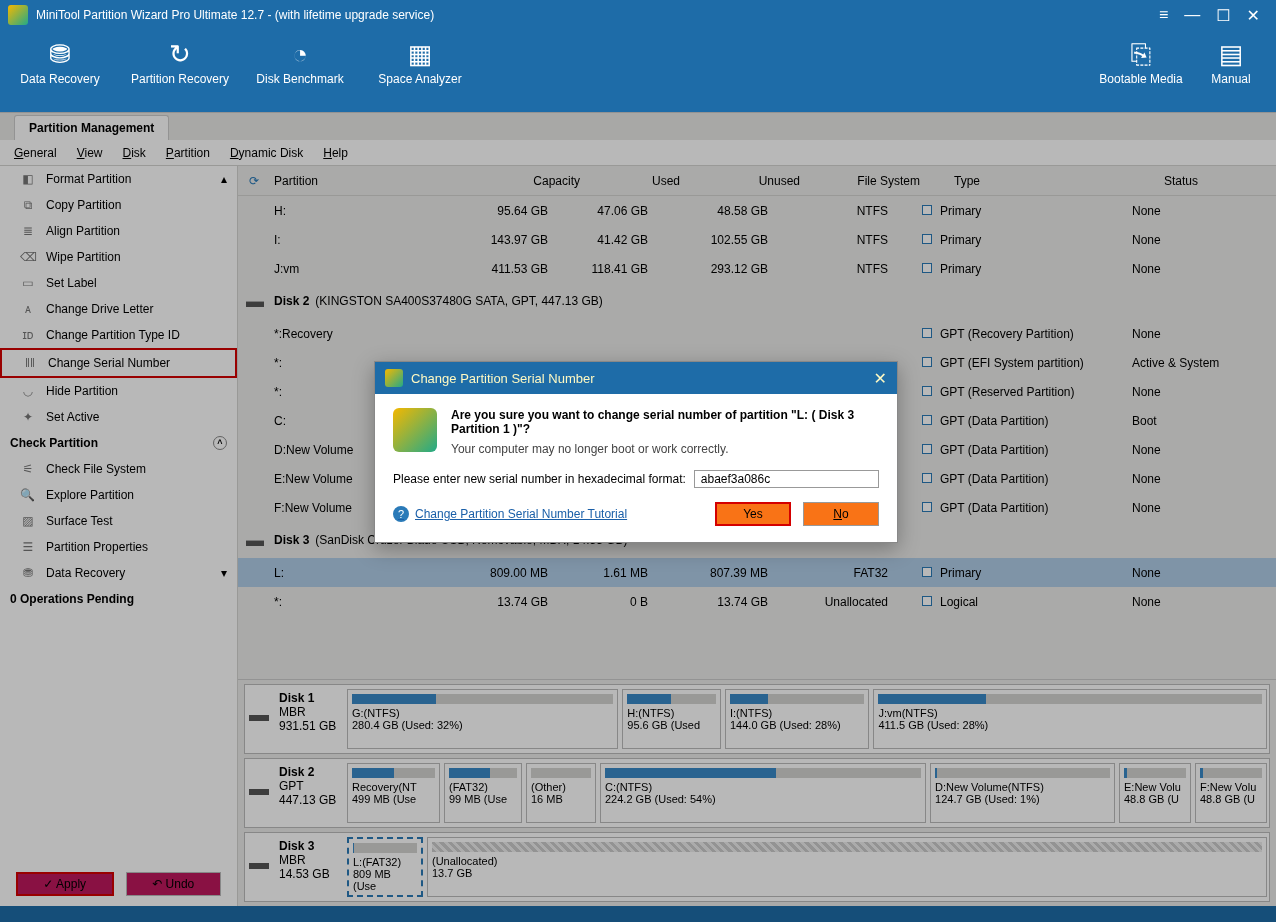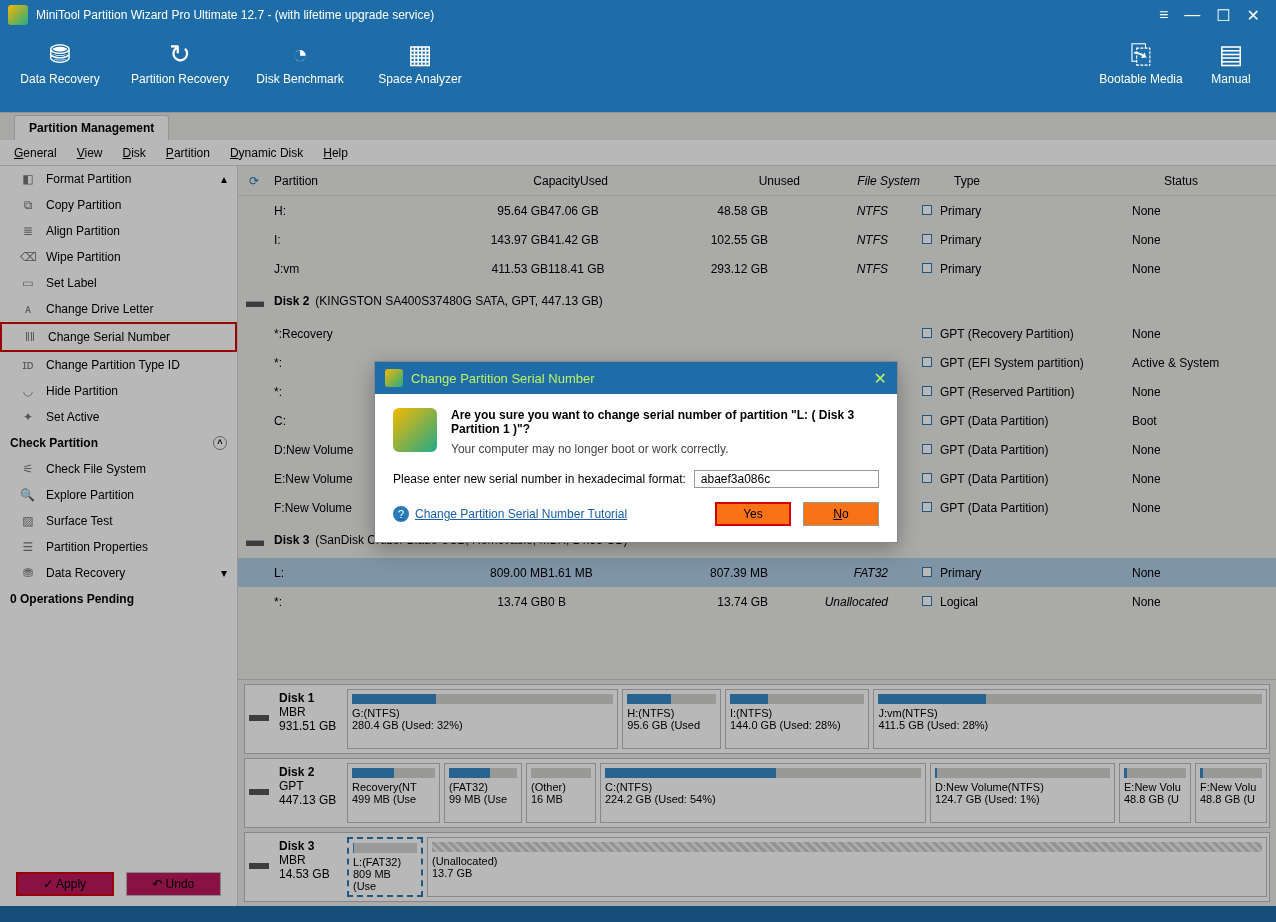--- a/index.html
+++ b/index.html
@@ -33,23 +33,23 @@
 .side-section .chev { width: 14px; height: 14px; border: 1px solid #888; border-radius: 50%; font-size: 9px; text-align: center; }
 .ops-pending { padding: 6px 10px; font-size: 12px; font-weight: bold; flex: 1; }
 .apply-bar { display: flex; gap: 12px; padding: 10px 16px; }
 .apply-bar button { flex: 1; height: 24px; background: #be185d; border: 1px solid #bbb; font-size: 12px; cursor: pointer; }
 .apply-bar .apply { border: 2px solid #d40000; }
 
 .content { flex: 1; background: #ececea; display: flex; flex-direction: column; }
 .grid-head { display: flex; background: #ececea; height: 30px; align-items: center; font-size: 12px; border-bottom: 1px solid #d5d5d2; }
 .col-p { width: 200px; padding-left: 36px; }
 .col-c { width: 110px; text-align: right; }
-.col-u { width: 100px; }
+.col-u { width: 100px; text-align: right; }
 .col-un { width: 120px; text-align: right; }
-.col-fs { width: 140px; text-align: right; padding-right: 20px; font-style: italic; }
+.col-fs { width: 140px; text-align: right; padding-right: 20px; }
 .col-t { width: 210px; padding-left: 14px; }
 .col-s { flex: 1; padding-left: 14px; }
 .grid-body { flex: 1; overflow: hidden; background: #ececea; }
 .row { display: flex; align-items: center; font-size: 12px; height: 29px; }
 .row.sel { background: #b0cde8; }
 .disk-row { display: flex; align-items: center; height: 36px; font-size: 12px; padding-left: 8px; }
 .disk-row .dic { width: 28px; font-size: 18px; color: #555; }
 .disk-row b { margin-right: 6px; }
 .sq { display: inline-block; width: 10px; height: 10px; border: 1px solid #2a7ab8; background: #fff; margin-right: 8px; }
 
@@ -58,21 +58,21 @@
 .dm-label { width: 100px; padding: 6px 4px 6px 34px; font-size: 12px; position: relative; }
 .dm-label .dic { position: absolute; left: 4px; top: 18px; font-size: 20px; color: #555; }
 .dm-part { border: 1px solid #bbb; margin: 4px 2px; padding: 4px; font-size: 11px; position: relative; overflow: hidden; }
 .dm-part .bar { height: 10px; background: #d5d5d2; position: relative; margin-bottom: 3px; }
 .dm-part .bar .fill { height: 100%; background: #3a8ac8; }
 .dm-part.sel { border: 2px dashed #2a7ab8; }
 .dm-part.unalloc .bar { background: repeating-linear-gradient(45deg,#ccc,#ccc 3px,#eee 3px,#eee 6px); }
 
 .overlay { position: absolute; left: 0; top: 112px; width: 1276px; height: 810px; background: rgba(0,0,0,0.28); }
 .dialog { position: absolute; left: 374px; top: 361px; width: 524px; background: #fff; border: 1px solid #888; box-shadow: 0 6px 20px rgba(0,0,0,0.3); }
-.dlg-title { background: #1e6ca8; color: #bef264; height: 32px; display: flex; align-items: center; padding: 0 10px; font-size: 13px; }
+.dlg-title { background: #1e6ca8; color: #fef9c3; height: 32px; display: flex; align-items: center; padding: 0 10px; font-size: 13px; }
 .dlg-title .lg { width: 18px; height: 18px; background: linear-gradient(135deg,#f5b800,#2a8); border-radius: 3px; margin-right: 8px; }
 .dlg-title .x { margin-left: auto; font-size: 16px; cursor: pointer; }
 .dlg-body { padding: 14px 18px; font-size: 12px; }
 .dlg-warn { display: flex; gap: 14px; }
 .dlg-warn .ico { width: 44px; height: 44px; background: linear-gradient(135deg,#f5b800,#2a8); border-radius: 6px; flex-shrink: 0; }
 .dlg-warn .txt b { font-size: 12px; }
 .dlg-warn .txt p { margin-top: 6px; color: #444; }
 .dlg-input-row { margin-top: 14px; display: flex; align-items: center; gap: 8px; }
 .dlg-input-row input { flex: 1; height: 18px; border: 1px solid #999; padding: 0 6px; font-size: 12px; }
 .dlg-foot { display: flex; align-items: center; padding: 0 18px 16px; gap: 12px; }
@@ -138,27 +138,27 @@
         <span>Wipe Partition</span>
       </div>
     <div class="side-item">
         <span class="ic">▭</span>
         <span>Set Label</span>
       </div>
     <div class="side-item">
         <span class="ic">ᴀ</span>
         <span>Change Drive Letter</span>
       </div>
+    <div class="side-item">
+        <span class="ic">ɪᴅ</span>
+        <span>Change Partition Type ID</span>
+      </div>
     <div class="side-item hl">
         <span class="ic">ǁǁ</span>
         <span>Change Serial Number</span>
-      </div>
-    <div class="side-item">
-        <span class="ic">ɪᴅ</span>
-        <span>Change Partition Type ID</span>
       </div>
     <div class="side-item">
         <span class="ic">◡</span>
         <span>Hide Partition</span>
       </div>
     <div class="side-item">
         <span class="ic">✦</span>
         <span>Set Active</span>
       </div>
     <div class="side-section">

